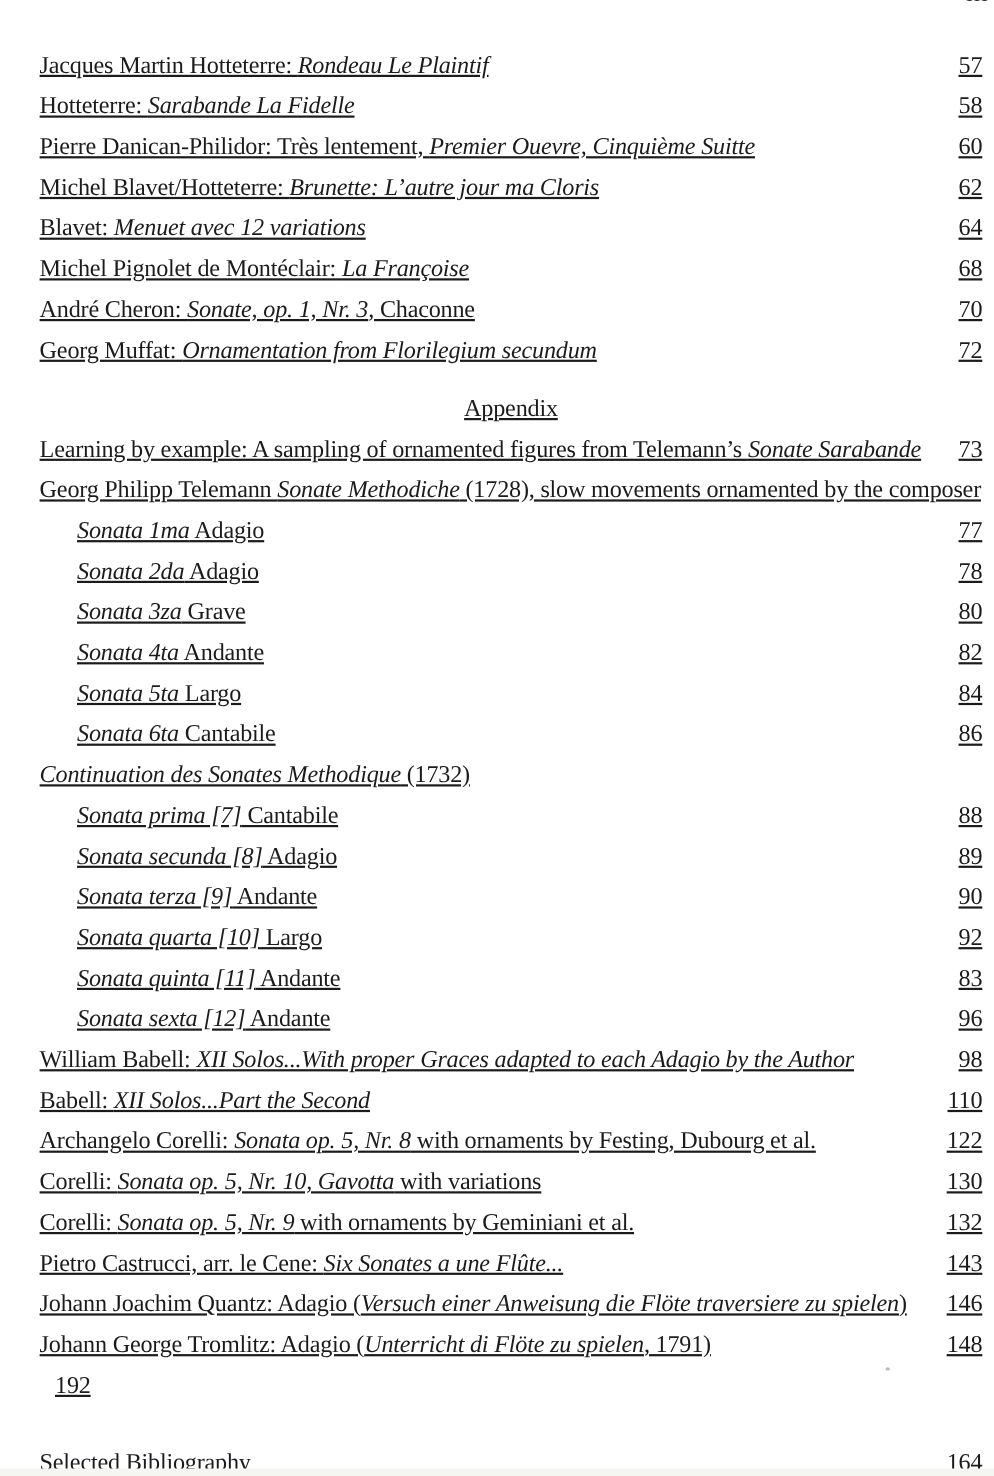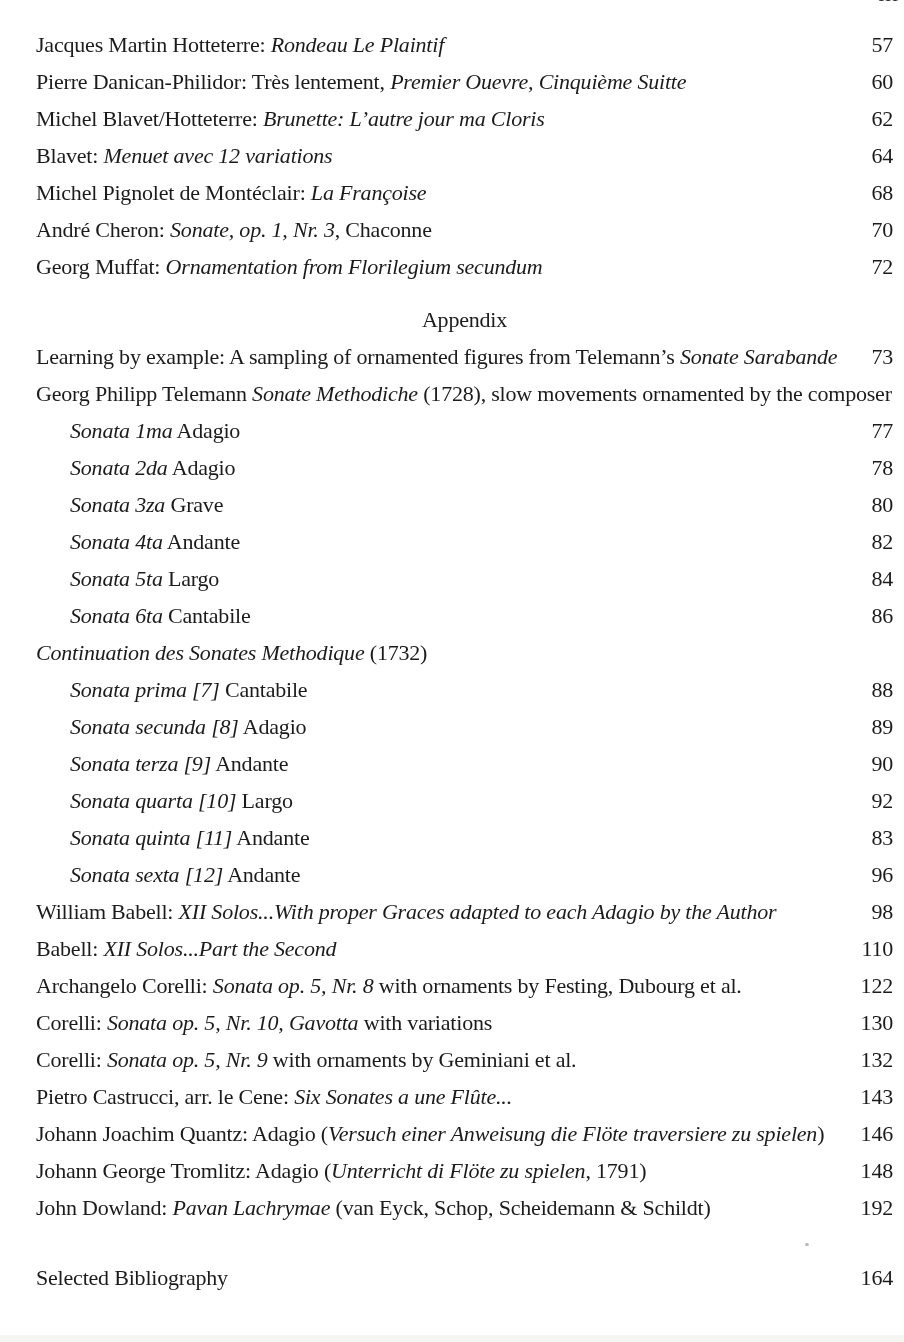--- a/index.html
+++ b/index.html
@@ -11,22 +11,23 @@
     height: 1342px;
     background: #ffffff;
     position: relative;
     overflow: hidden;
     font-family: "Liberation Serif", "DejaVu Serif", serif;
     color: #1b1b1b;
   }
   .page {
     position: absolute;
     inset: 0;
-    padding: 26px 11px 0 36px;
+    padding: 40px 11px 0 36px;
     box-sizing: border-box;
+    text-decoration: underline;
   }
   .toc-list {
     display: block;
   }
   .row {
     display: flex;
     justify-content: space-between;
     align-items: baseline;
     height: 37px;
     line-height: 37px;
@@ -84,20 +85,24 @@
 
 <div class="page">
   <div class="corner-folio">iii</div>
 
   <div class="toc-list">
       <div class="row">
     <span class="title"><span>Jacques Martin Hotteterre: </span><em>Rondeau Le Plaintif</em></span>
     <span class="pagenum">57</span>
   </div>
       <div class="row">
+    <span class="title"><span>Hotteterre: </span><em>Sarabande La Fidelle</em></span>
+    <span class="pagenum">58</span>
+  </div>
+      <div class="row">
     <span class="title"><span>Pierre Danican-Philidor: Très lentement, </span><em>Premier Ouevre, Cinquième Suitte</em></span>
     <span class="pagenum">60</span>
   </div>
       <div class="row">
     <span class="title"><span>Michel Blavet/Hotteterre: </span><em>Brunette: L’autre jour ma Cloris</em></span>
     <span class="pagenum">62</span>
   </div>
       <div class="row">
     <span class="title"><span>Blavet: </span><em>Menuet avec 12 variations</em></span>
     <span class="pagenum">64</span>
@@ -204,21 +209,20 @@
   </div>
       <div class="row">
     <span class="title"><span>Johann Joachim Quantz: Adagio (</span><em>Versuch einer Anweisung die Flöte traversiere zu spielen</em><span>)</span></span>
     <span class="pagenum">146</span>
   </div>
       <div class="row">
     <span class="title"><span>Johann George Tromlitz: Adagio (</span><em>Unterricht di Flöte zu spielen</em><span>, 1791)</span></span>
     <span class="pagenum">148</span>
   </div>
       <div class="row">
-    <span class="title"><span>John Dowland: </span><em>Pavan Lachrymae</em><span> (van Eyck, Schop, Scheidemann &amp; Schildt)</span></span>
     <span class="pagenum">192</span>
   </div>
       <div class="row gap-lg">
     <span class="title"><span>Selected Bibliography</span></span>
     <span class="pagenum">164</span>
   </div>
     </div>
 </div>
 
 <div class="scan-speck"></div>

